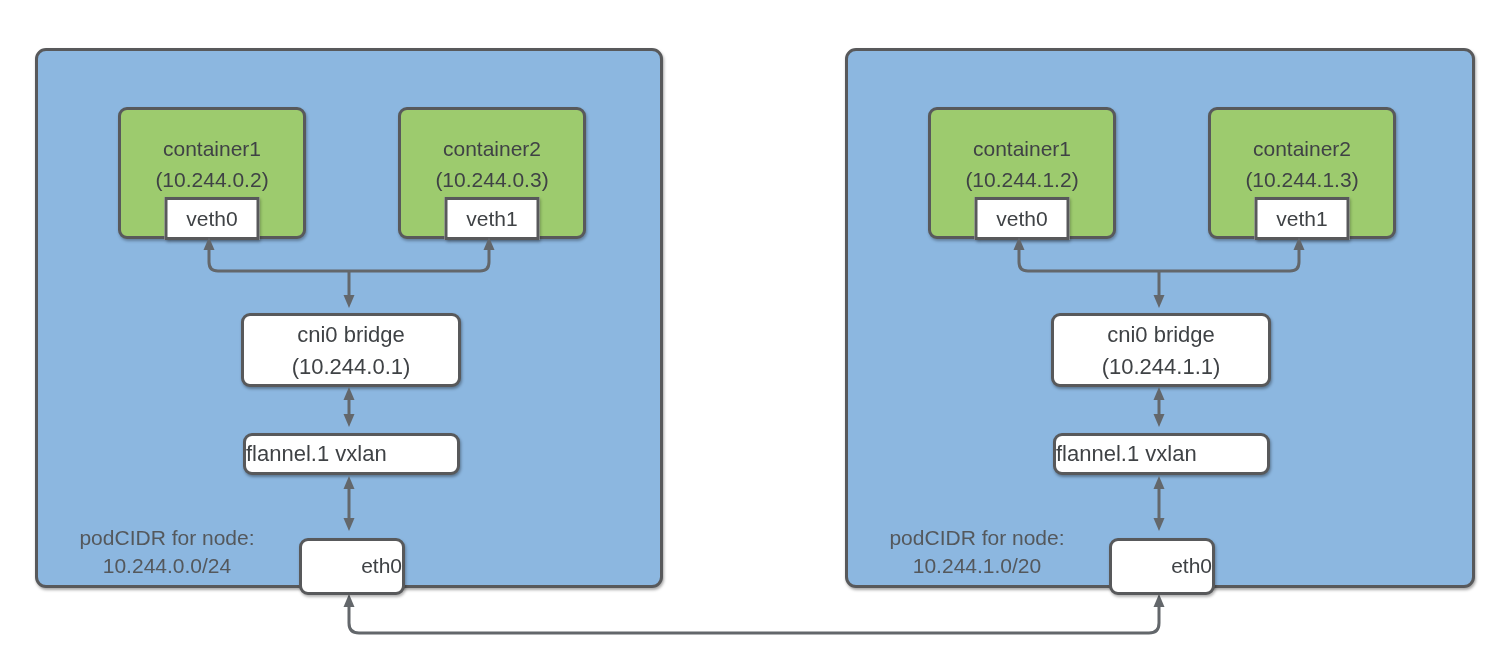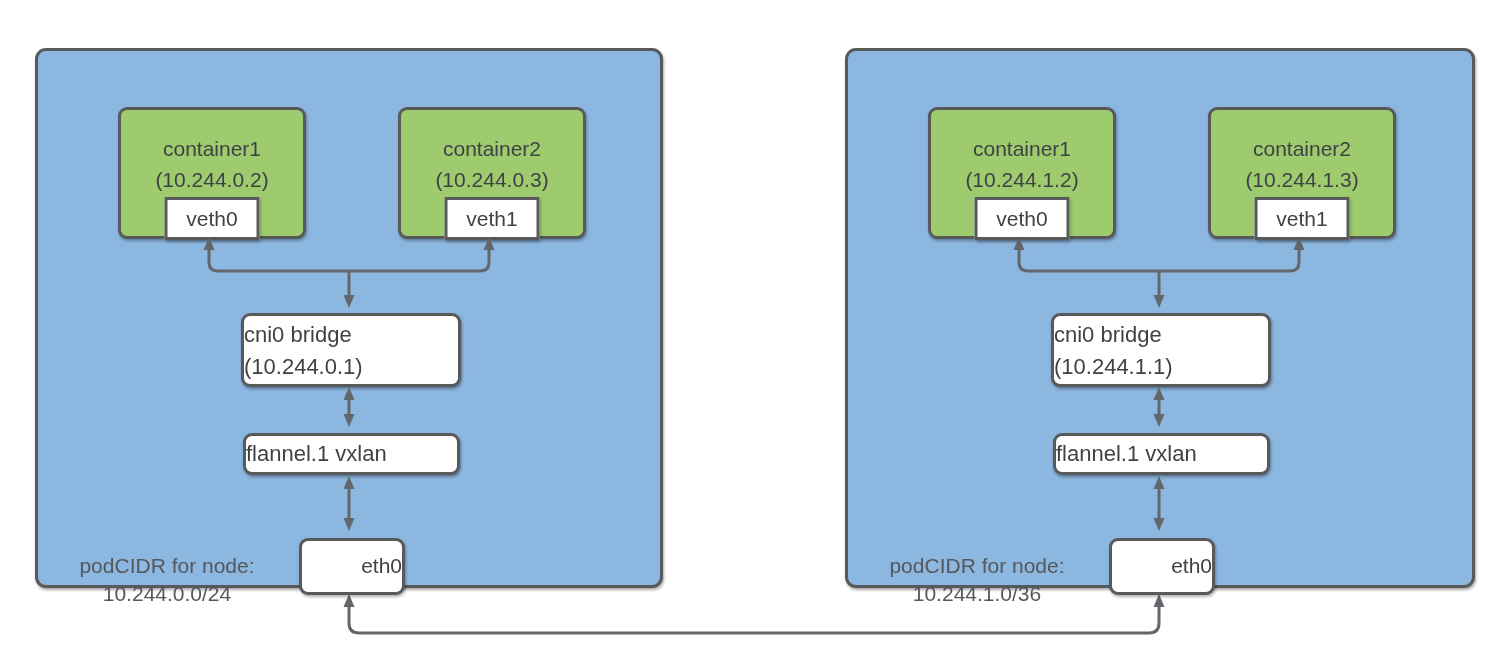--- a/index.html
+++ b/index.html
@@ -36,37 +36,37 @@
     width:95px;height:43px;background:var(--box-fill);
     border:3px solid var(--border);border-radius:0;
     box-shadow:1px 2px 3px rgba(0,0,0,.3);
     font-size:21px;line-height:37px;text-align:center;
   }
 
   .bridge-box{
     position:absolute;left:203px;top:262px;width:220px;height:74px;
     background:var(--box-fill);border:3px solid var(--border);border-radius:9px;
     box-shadow:1px 2px 3px rgba(0,0,0,.35);
-    text-align:left;font-size:22px;line-height:32px;padding-top:3px;
+    text-align:center;font-size:22px;line-height:32px;padding-top:3px;
   }
   .vxlan-box{
     position:absolute;left:205px;top:382px;width:217px;height:42px;
     background:var(--box-fill);border:3px solid var(--border);border-radius:9px;
     box-shadow:1px 2px 3px rgba(0,0,0,.35);
     font-size:22px;line-height:36px;
   }
   .eth-box{
     position:absolute;left:261px;top:487px;width:106px;height:57px;
     background:var(--box-fill);border:3px solid var(--border);border-radius:9px;
     box-shadow:1px 2px 3px rgba(0,0,0,.3);
     text-align:right;font-size:21px;line-height:50px;z-index:3;
   }
   .podcidr{
     position:absolute;left:15px;top:473px;width:228px;
-    text-align:center;font-size:21px;line-height:28px;color:var(--podcidr-text);margin-top:28px;
+    text-align:center;font-size:21px;line-height:28px;color:var(--podcidr-text);
   }
 
   svg.connectors{position:absolute;left:0;top:0;z-index:2;pointer-events:none;}
   svg.connectors path{fill:none;stroke:var(--connector);stroke-width:3;}
   svg.connectors polygon{fill:var(--connector);stroke:none;}
 </style>
 </head>
 <body>
 
 <div class="canvas">
@@ -106,21 +106,21 @@
       <div class="veth">veth1</div>
     </div>
     <div class="bridge-box">
       <div>cni0 bridge</div>
       <div>(10.244.1.1)</div>
     </div>
     <div class="vxlan-box">flannel.1 vxlan</div>
     <div class="eth-box">eth0</div>
     <div class="podcidr">
       <div>podCIDR for node:</div>
-      <div>10.244.1.0/36</div>
+      <div>10.244.1.0/20</div>
     </div>
   </section>
 
   <svg class="connectors" width="1510" height="656" viewBox="0 0 1510 656" aria-hidden="true">
 
     <g>
       <path d="M 209 249 V 262 Q 209 271 218 271 H 480 Q 489 271 489 262 V 249"></path>
       <path d="M 349 271 V 296"></path>
       <polygon points="209,237 203.5,250 214.5,250"></polygon>
       <polygon points="489,237 483.5,250 494.5,250"></polygon>

